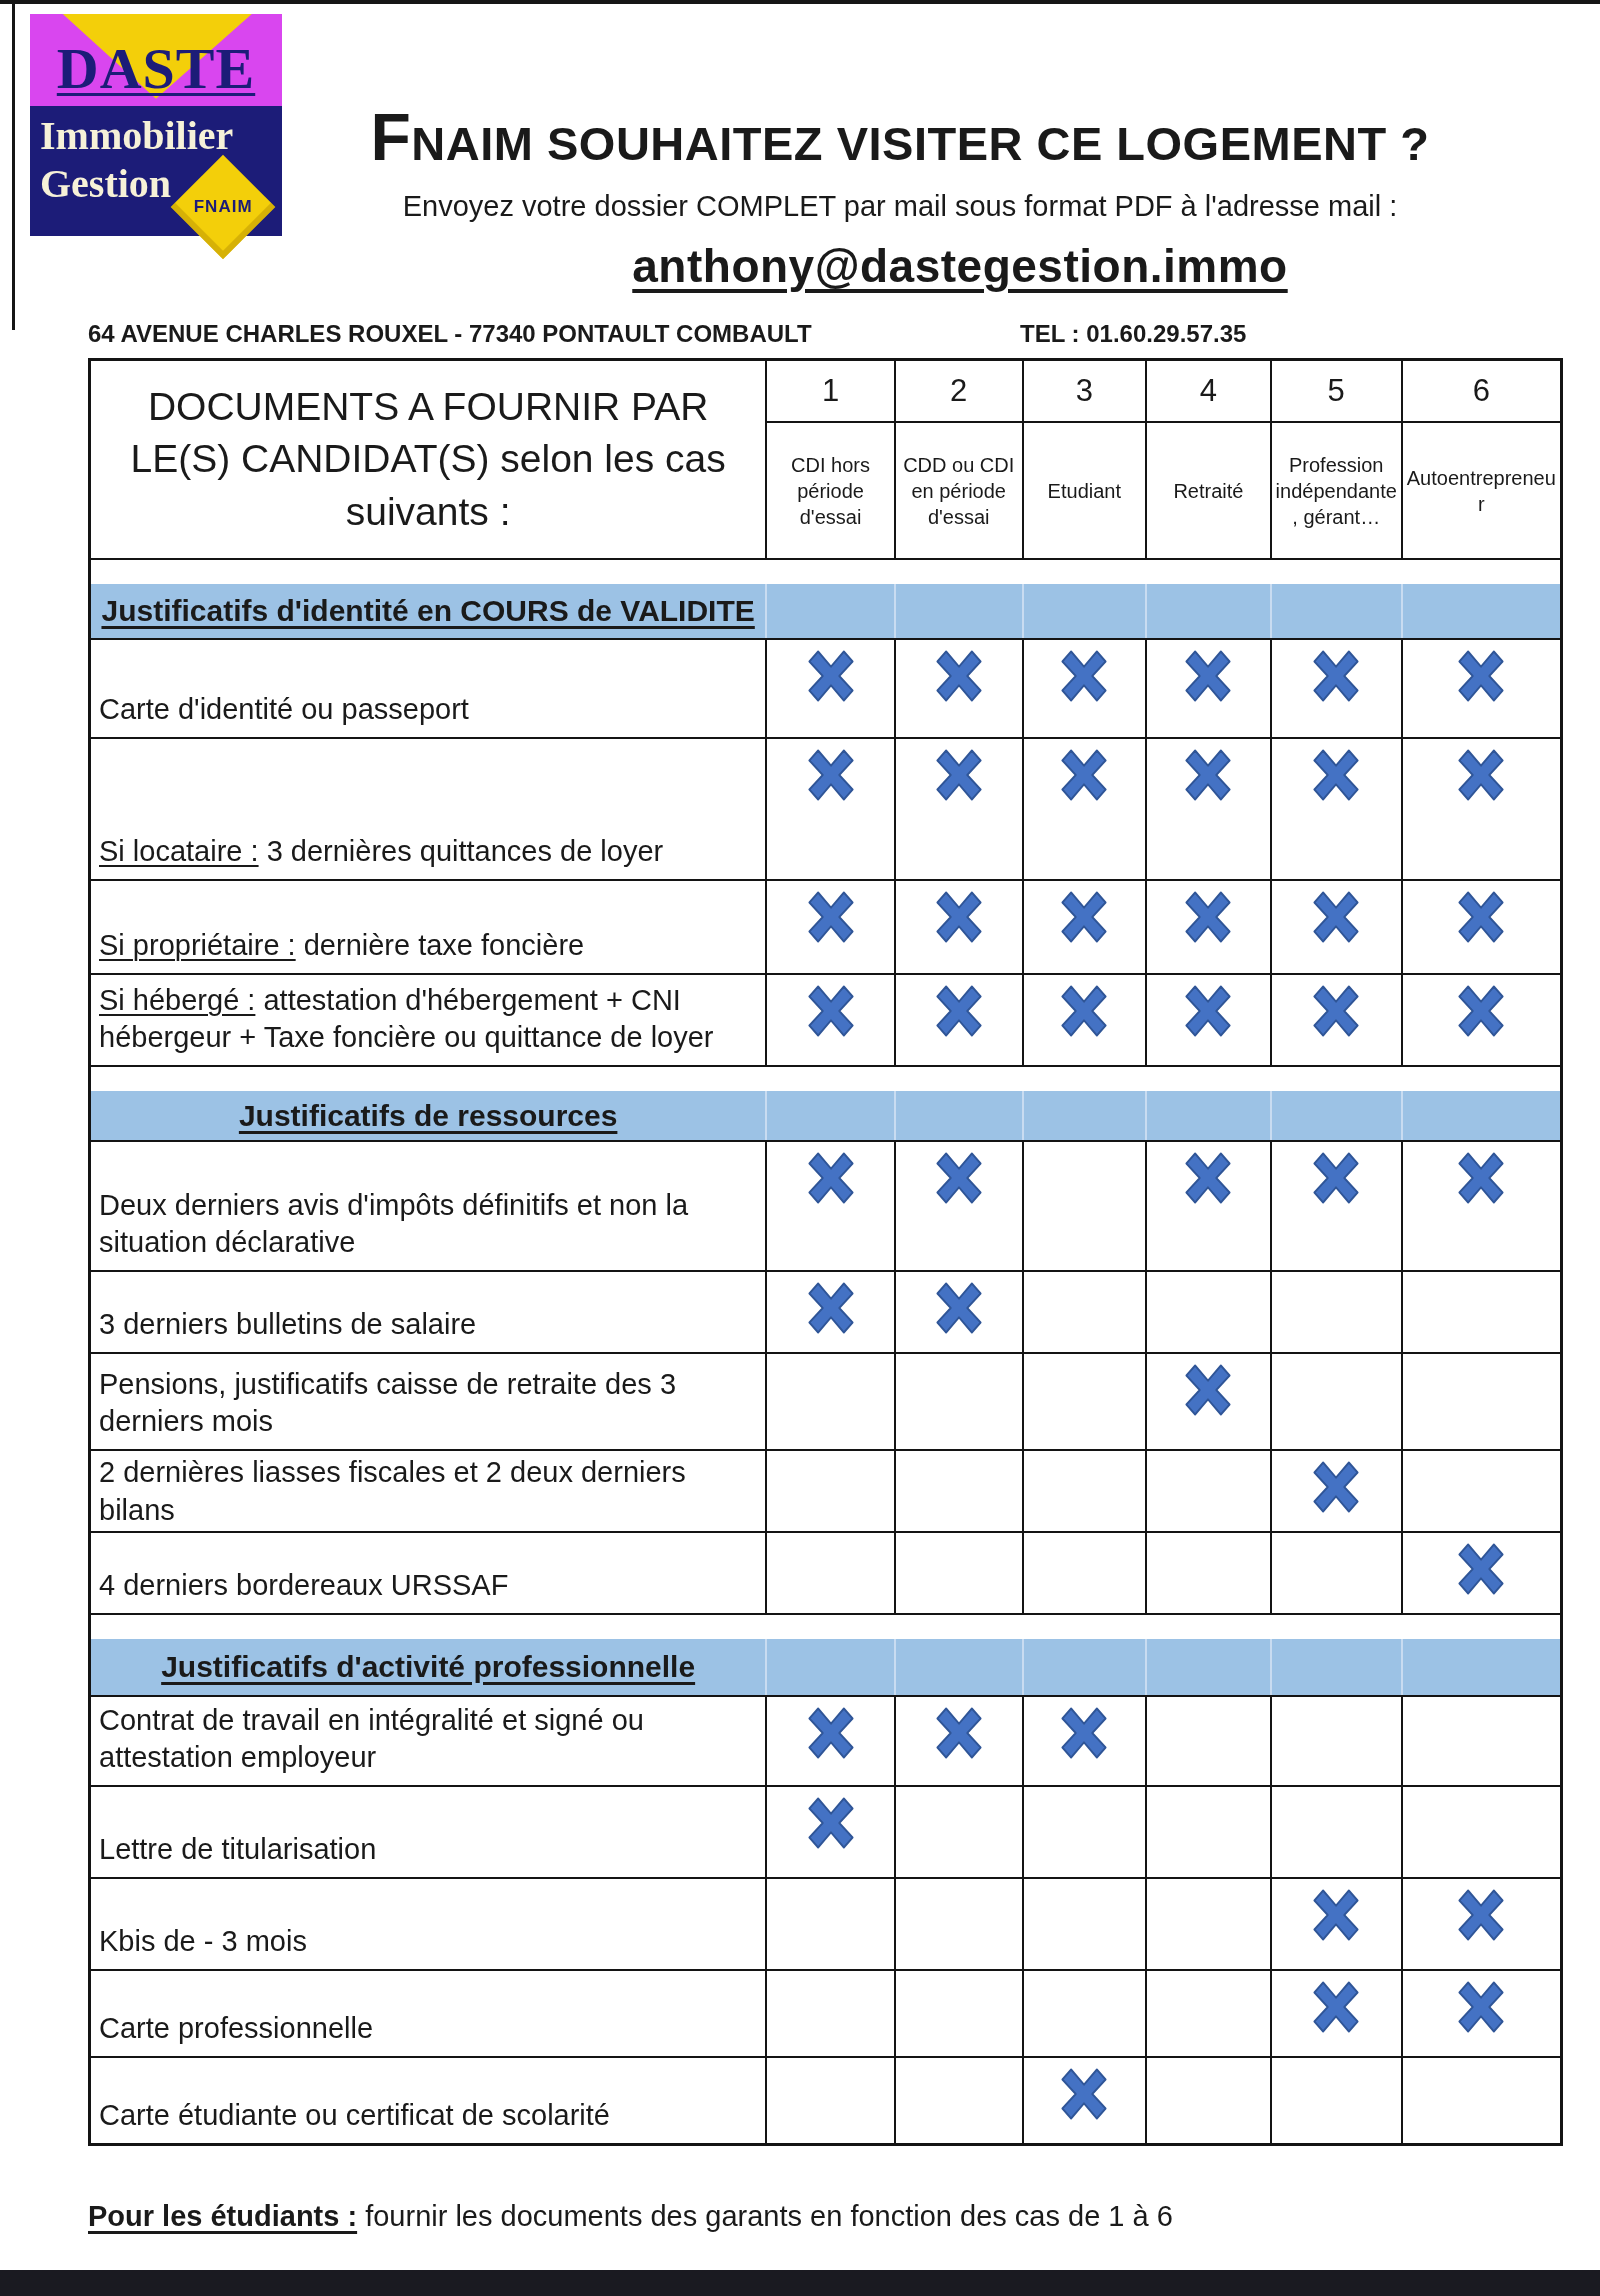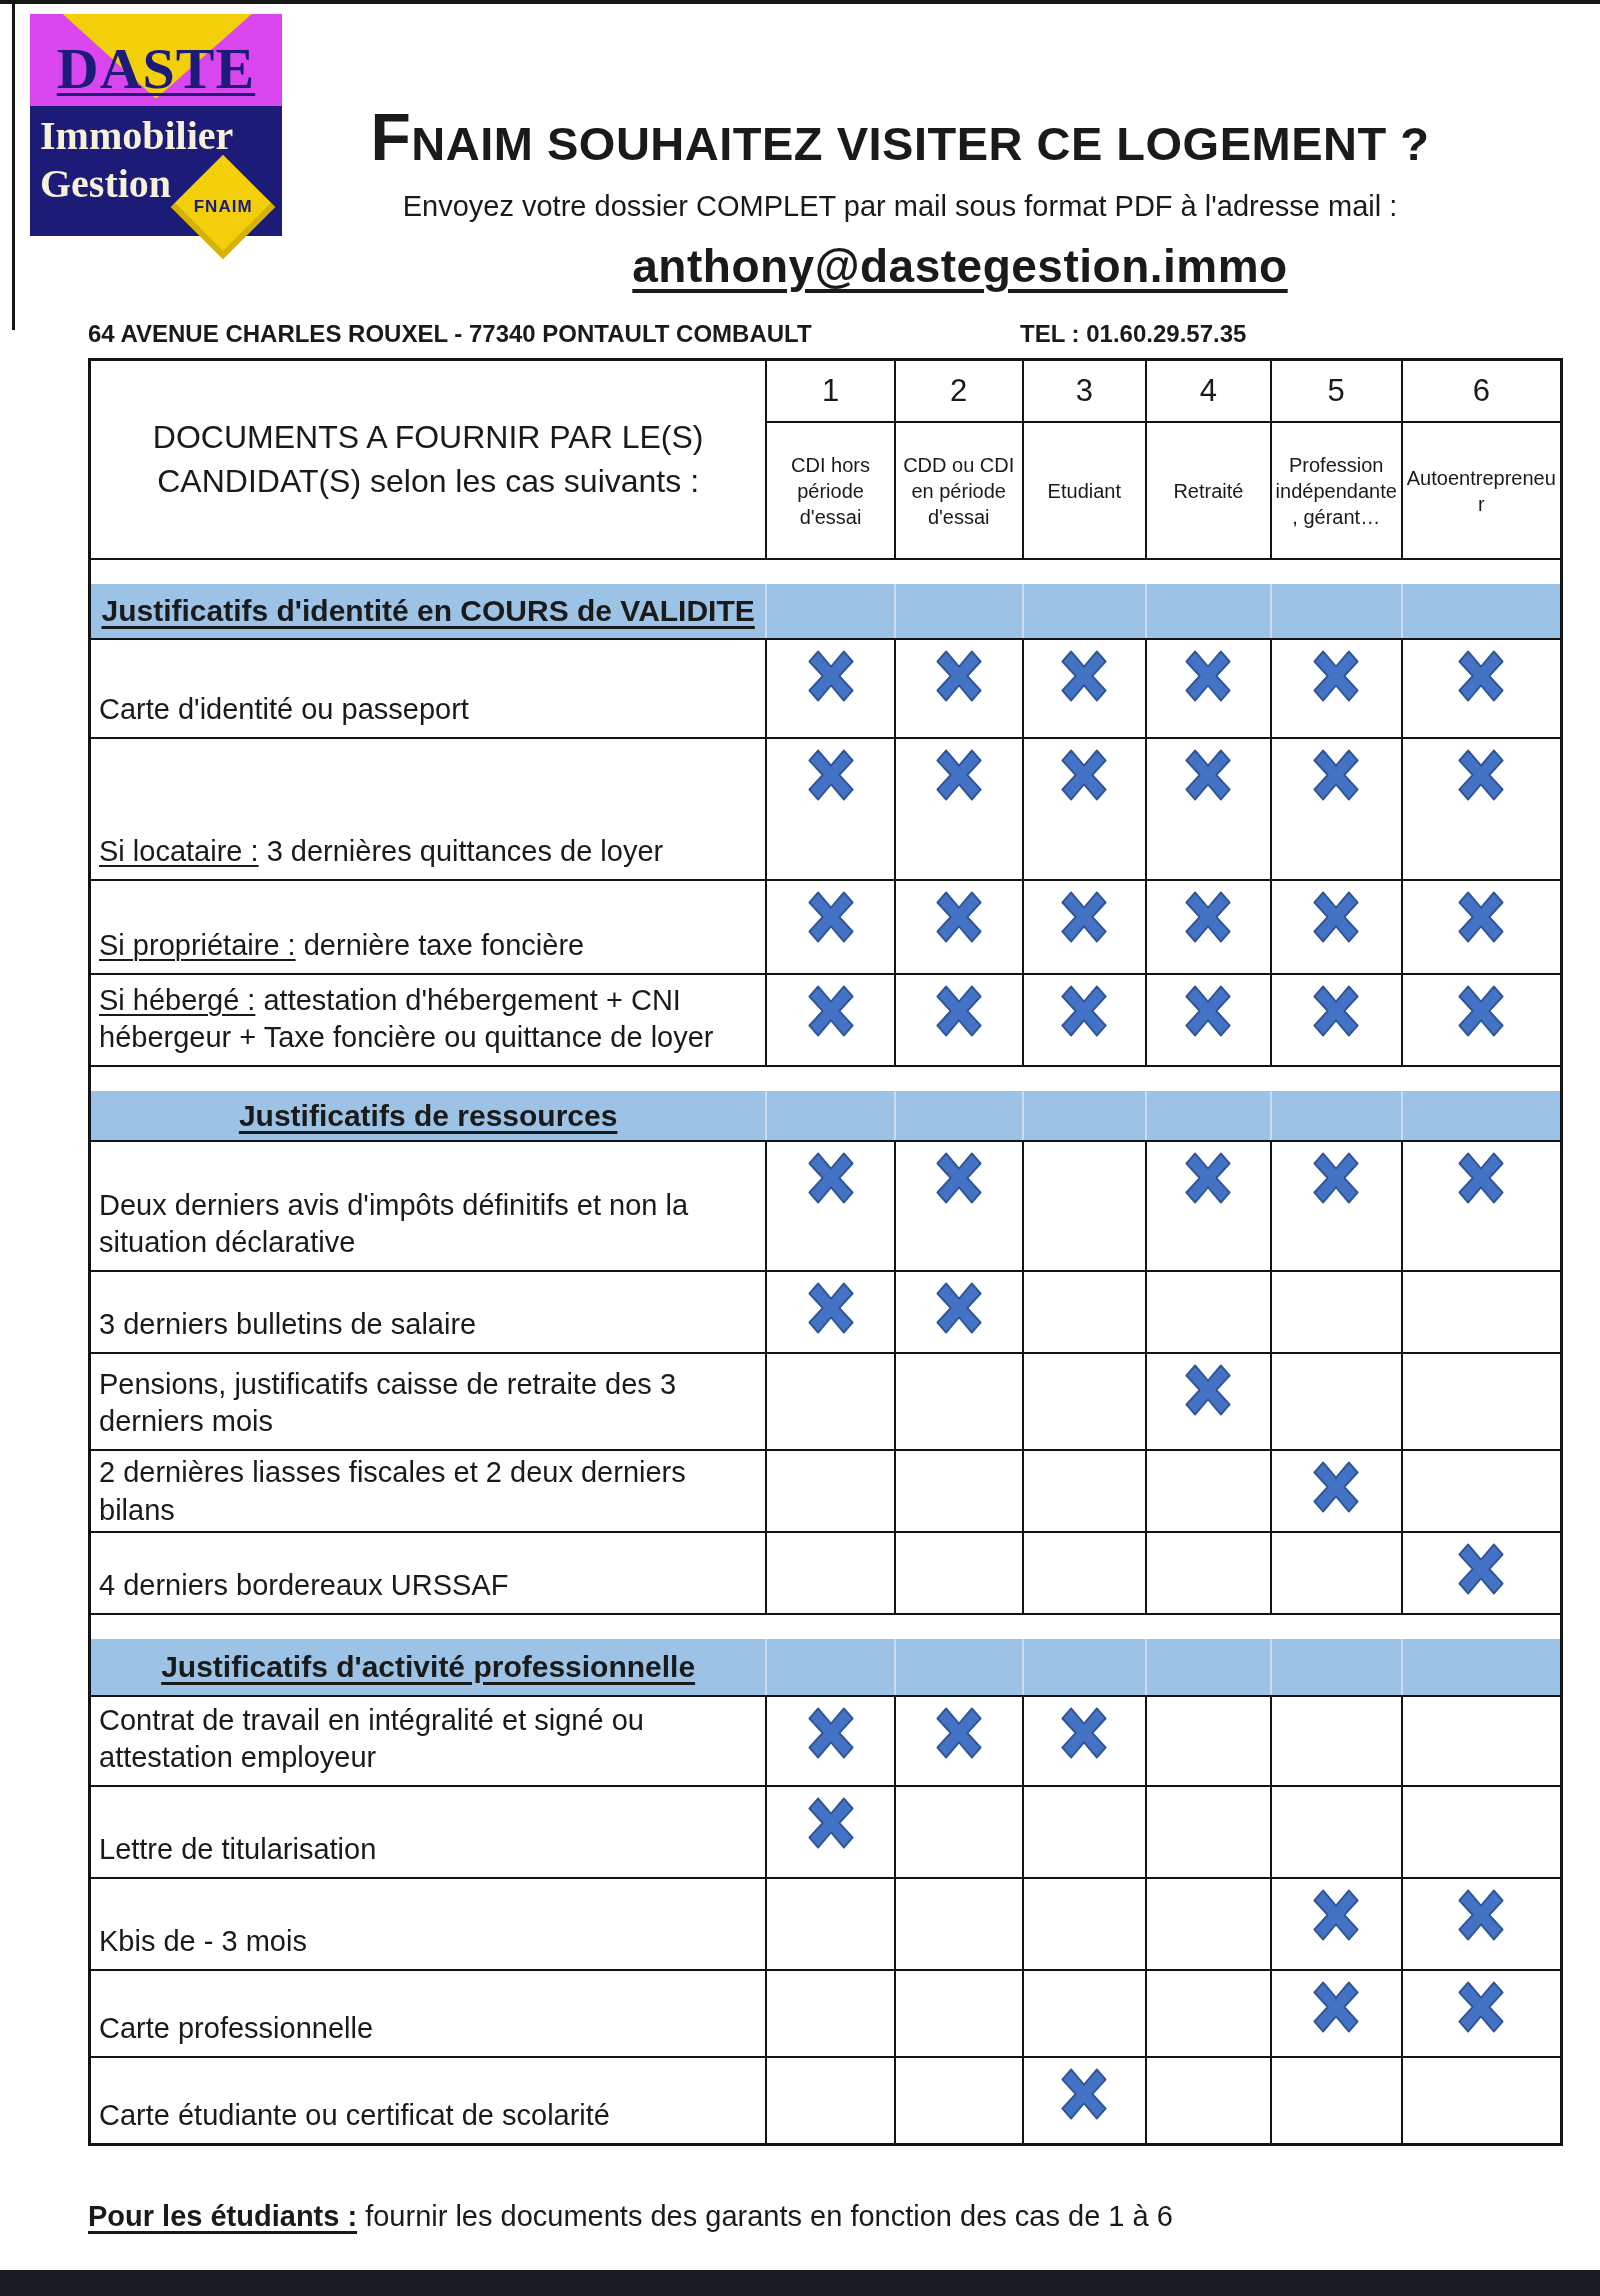--- a/index.html
+++ b/index.html
@@ -40,21 +40,21 @@
     text-decoration:underline;text-decoration-thickness:4px;text-underline-offset:7px;letter-spacing:.5px;}
 
   .address-line{position:absolute;left:88px;top:320px;font-size:24px;font-weight:bold;}
   .phone-line{position:absolute;left:1020px;top:320px;font-size:24px;font-weight:bold;}
 
   
   :root{--cols:45.9fr 8.75fr 8.7fr 8.4fr 8.5fr 8.9fr 10.85fr;}
   .doc-table{position:absolute;left:88px;top:358px;width:1469px;border:3px solid #141414;background:#fff;}
   .thead{display:grid;grid-template-columns:var(--cols);grid-template-rows:62px 135px;}
   .corner{grid-column:1;grid-row:1 / span 2;display:flex;align-items:center;justify-content:center;
-    text-align:center;font-size:32px;line-height:1.35;padding:0 12px;}
+    text-align:center;font-size:39px;line-height:1.35;padding:0 12px;}
   .hnum{grid-row:1;border-left:2px solid #141414;border-bottom:2px solid #141414;
     display:flex;align-items:center;justify-content:center;font-size:31px;}
   .hlbl{grid-row:2;border-left:2px solid #141414;display:flex;align-items:center;justify-content:center;
     text-align:center;font-size:20px;line-height:1.3;padding:0 3px;overflow-wrap:anywhere;}
 
   .trow{display:grid;grid-template-columns:var(--cols);border-top:2px solid #141414;}
   .cell{min-width:0;}
   .cell + .cell{border-left:2px solid #141414;}
   .label{display:grid;align-content:end;padding:3px 6px 8px 8px;font-size:29px;line-height:1.3;}
   .lead{text-decoration:underline;text-decoration-thickness:2px;text-underline-offset:4px;}

